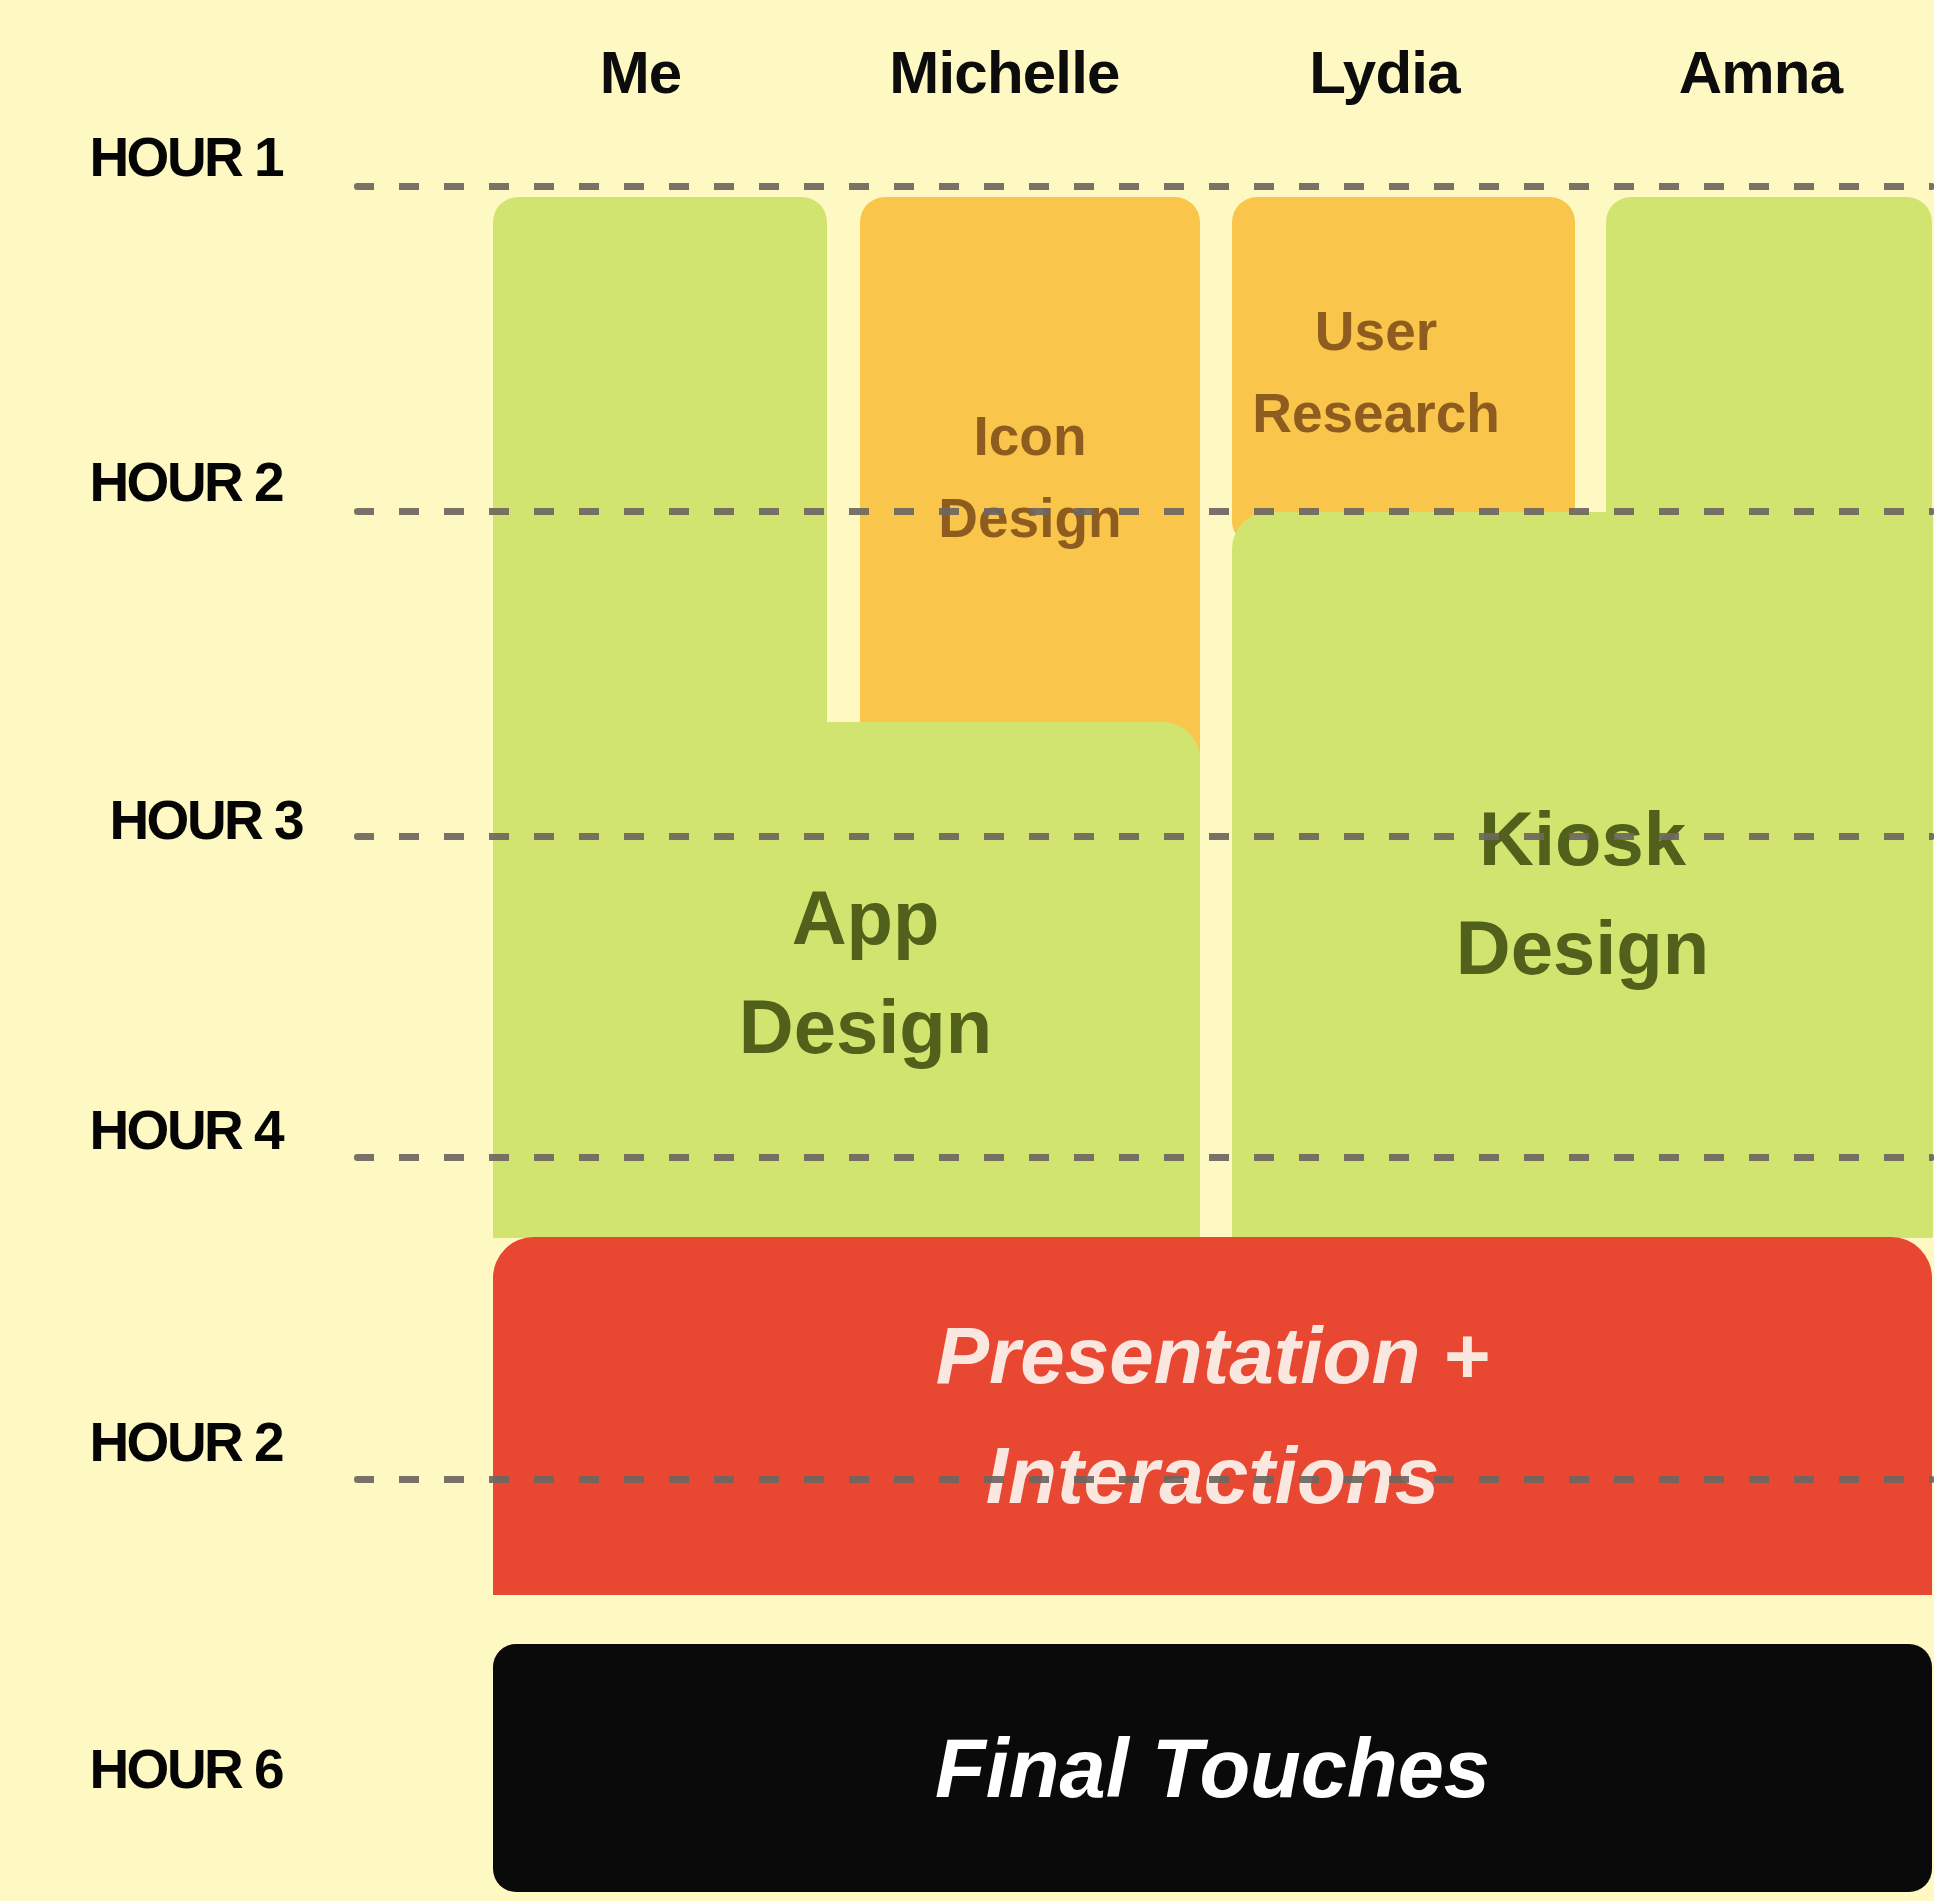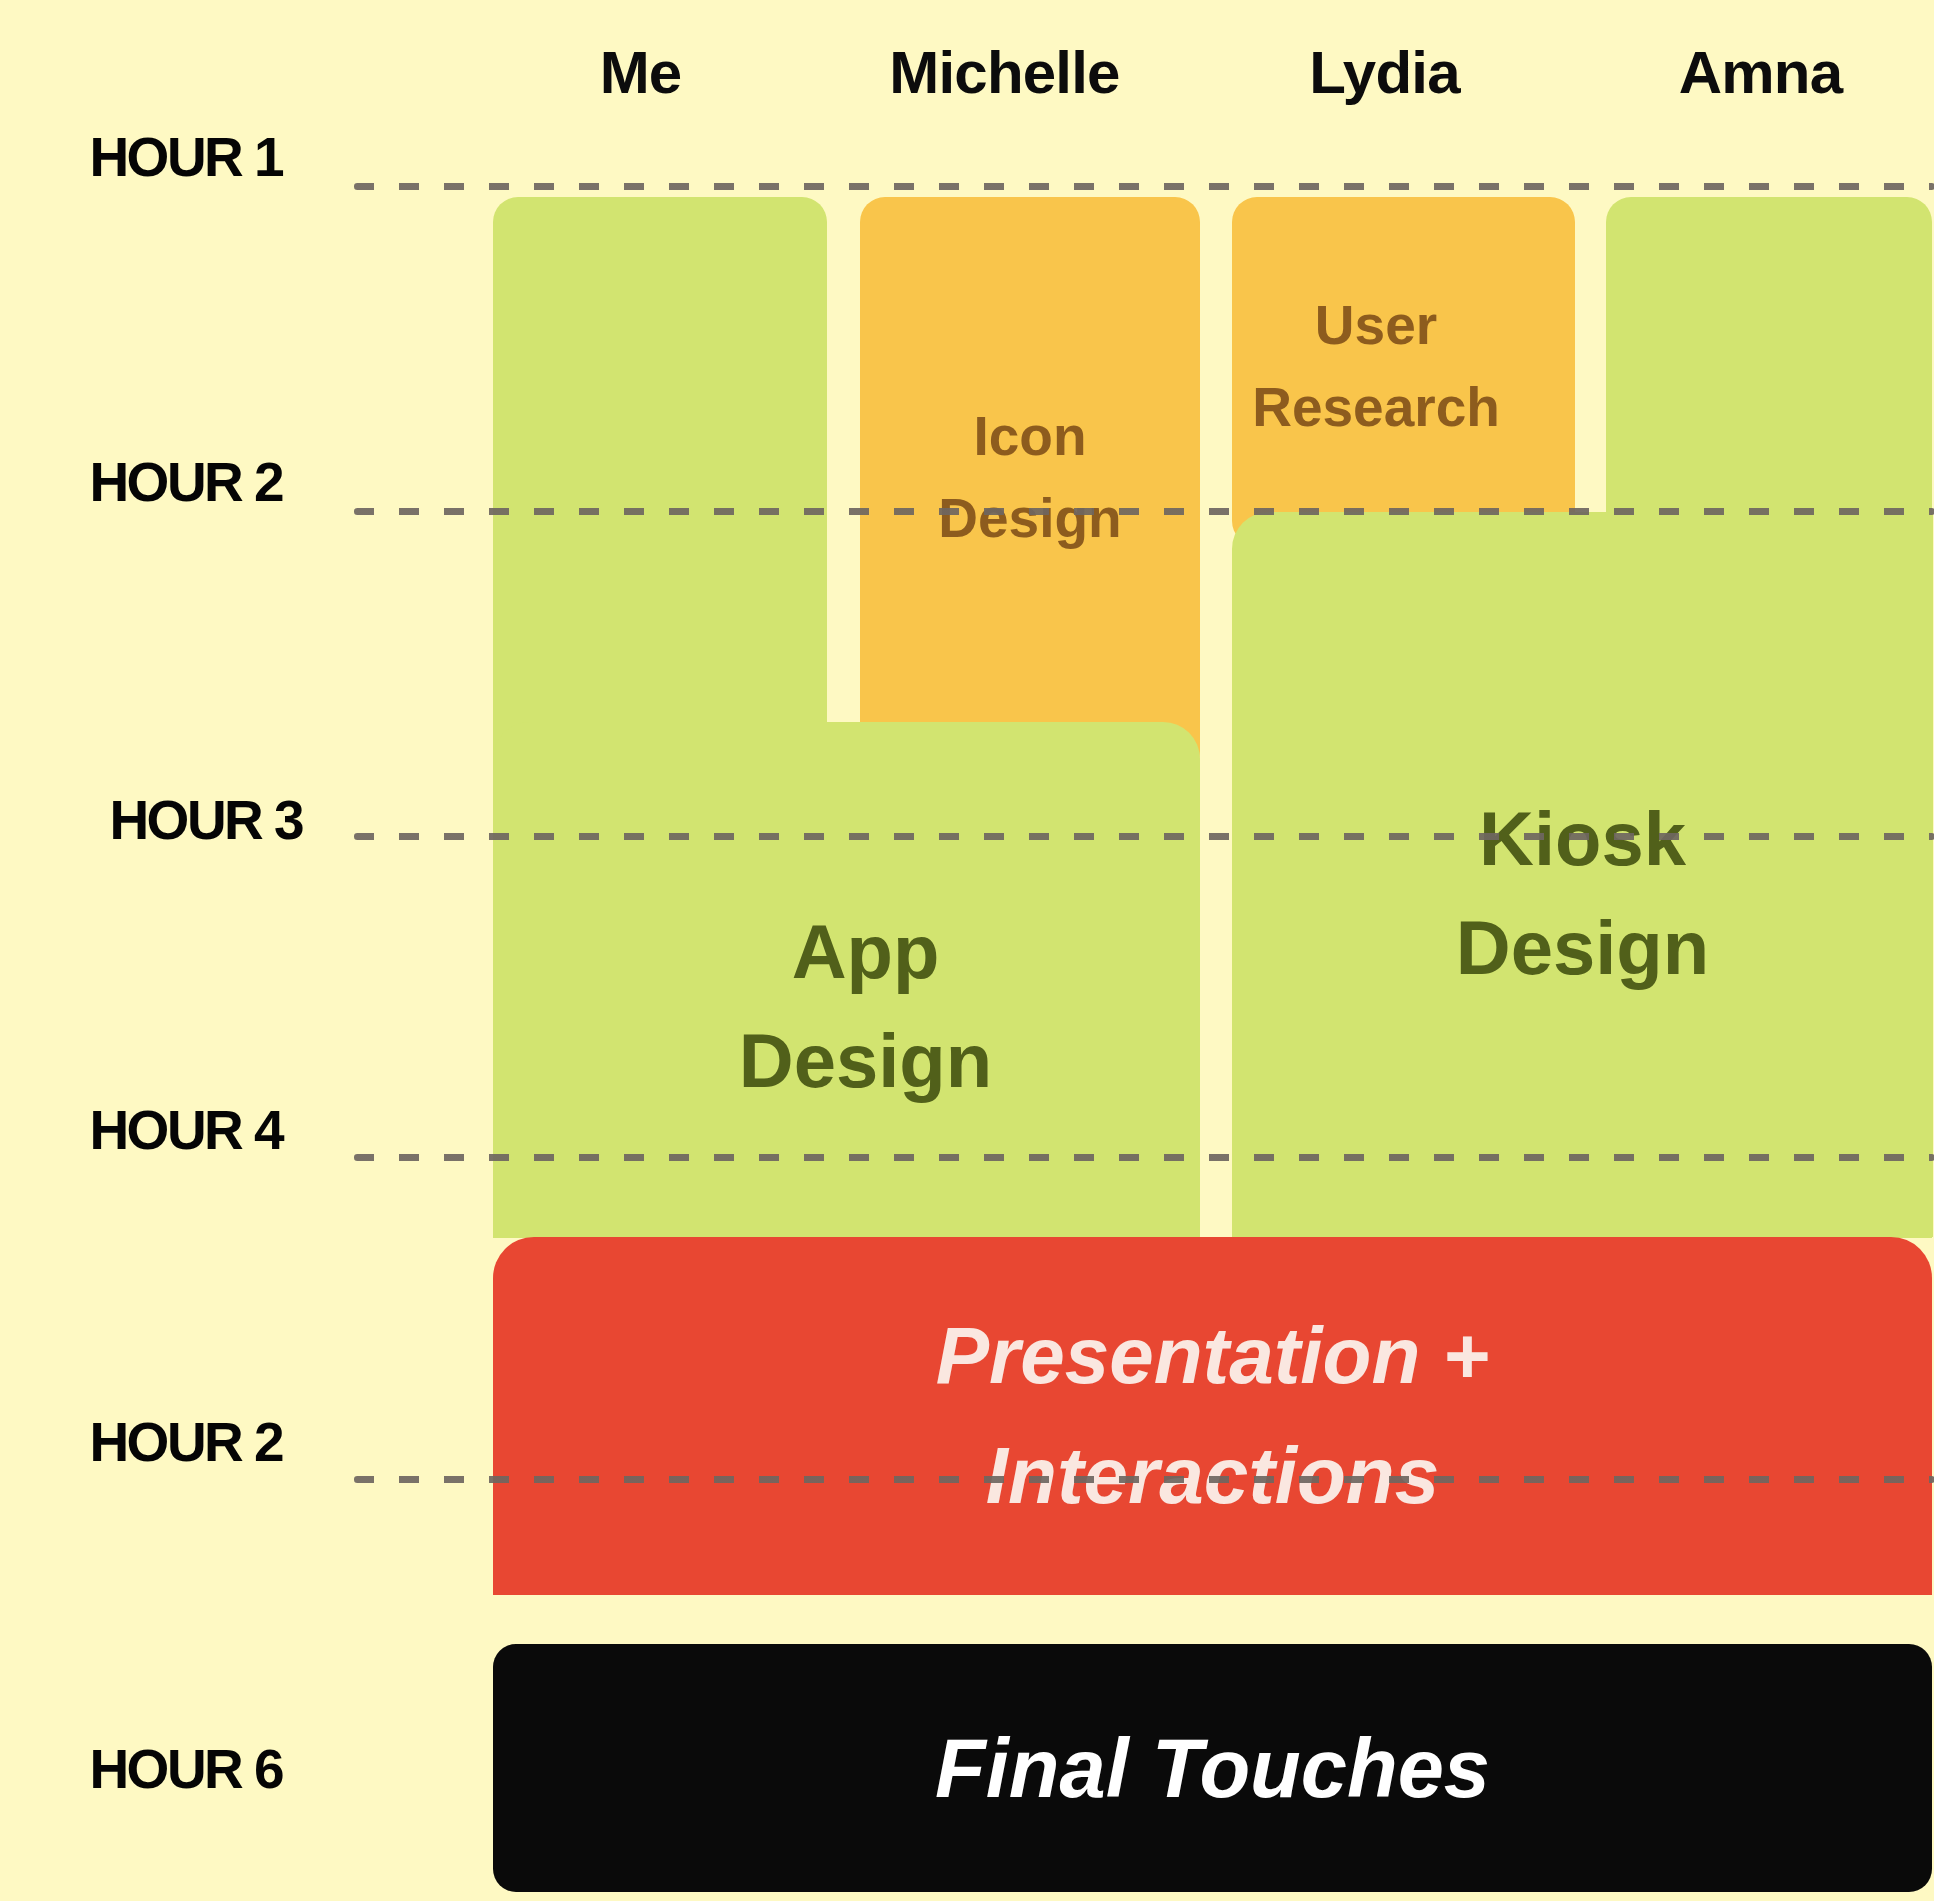--- a/index.html
+++ b/index.html
@@ -34,22 +34,22 @@
   .blk-kiosk  {left:1232px;top:512px; width:701px; height:725px;  border-radius:37px 0 0 0; z-index:3;}
   .blk-red    {left:493px; top:1237px;width:1439px;height:358px;  border-radius:41px 41px 0 0; z-index:4;
                background:#e84732;display:flex;flex-direction:column;justify-content:center;align-items:center;}
   .blk-black  {left:493px; top:1644px;width:1439px;height:248px;  border-radius:23px; z-index:5;
                background:#0a0a0a;display:flex;flex-direction:column;justify-content:center;align-items:center;}
   
   .task-label{position:absolute;text-align:center;font-weight:800;z-index:6;}
   .lbl-orange{color:#8d5c1e;font-size:55px;line-height:82px;}
   .lbl-green {color:#51601a;font-size:76px;line-height:109px;}
   .lbl-icon    {left:860px;top:395px;width:340px;}
-  .lbl-research{left:1232px;top:284px;width:288px;}
-  .lbl-app     {left:493px; top:897px;width:745px;}
+  .lbl-research{left:1232px;top:290px;width:288px;}
+  .lbl-app     {left:493px; top:863px;width:745px;}
   .lbl-kiosk   {left:1232px;top:784px; width:701px;}
   .lbl-red  {color:#fae7e0;font-size:80px;line-height:120px;font-weight:800;text-align:center;}
   .lbl-black{color:#ffffff;font-size:83px;line-height:99px;font-weight:800;text-align:center;}
 </style>
 </head>
 <body>
 
 <div class="canvas">
 
   <div class="col-header" style="left:475px;">Me</div>

